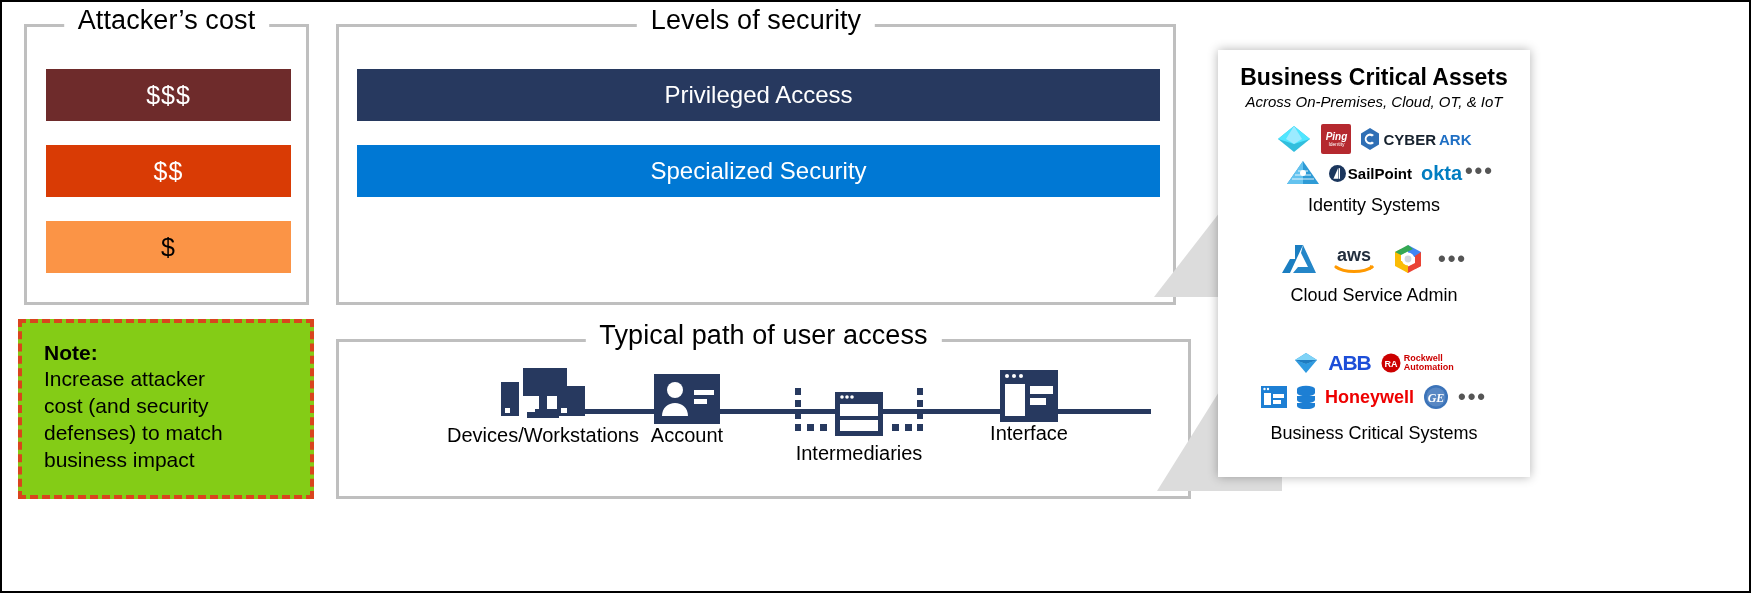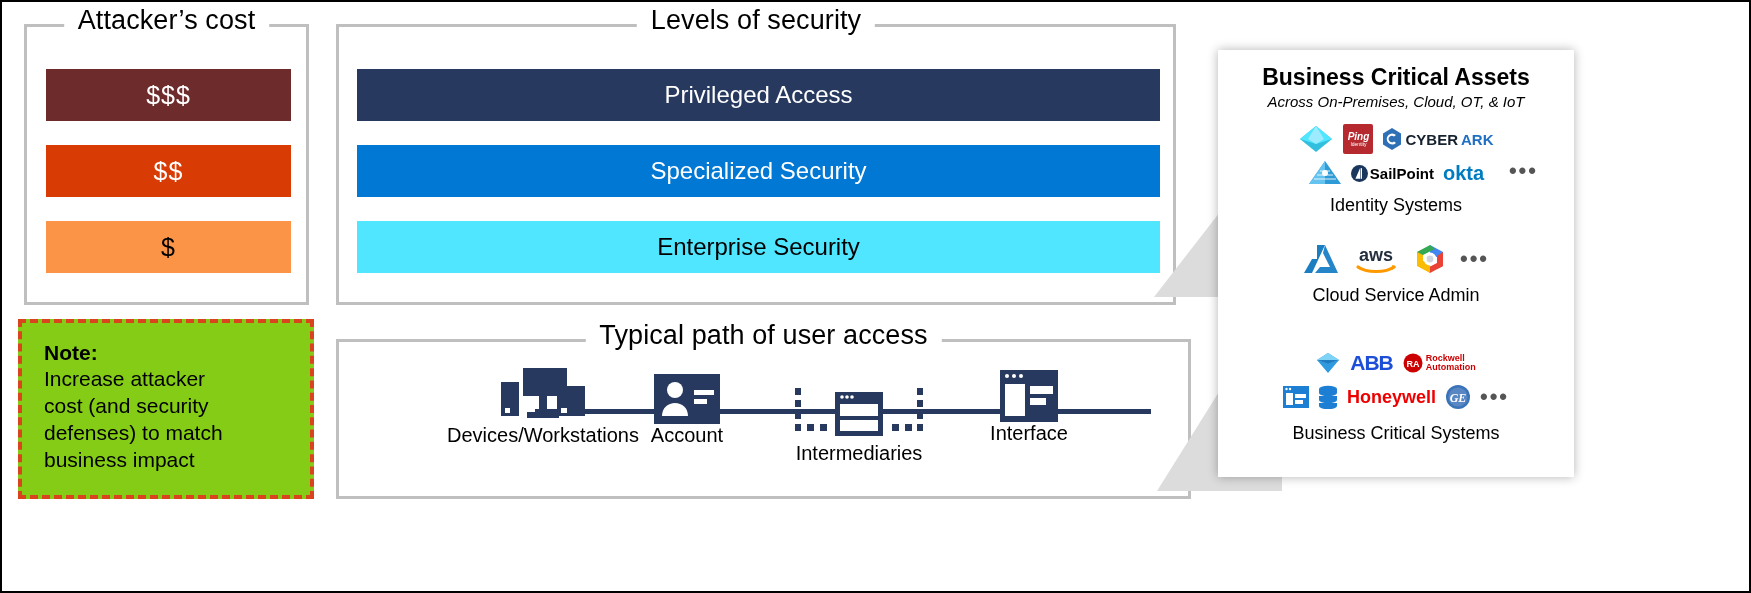--- a/index.html
+++ b/index.html
@@ -73,21 +73,21 @@
     clip-path:polygon(80px 200px, 205px 0px, 205px 200px);
   }
   #funnel-top{
     position:absolute;left:1152px;top:130px;width:130px;height:165px;
     background:#dcdcdc;
     clip-path:polygon(0px 165px, 128px 0px, 130px 0px, 130px 165px);
   }
 
   
   #bca-card{
-    position:absolute;left:1216px;top:48px;width:356px;height:427px;
+    position:absolute;left:1216px;top:48px;width:312px;height:427px;
     background:#ffffff;
     box-shadow:0 0 10px rgba(0,0,0,.30);
   }
   .bca-title{
     text-align:center;font-size:23px;font-weight:bold;color:#000;
     margin-top:14px;
   }
   .bca-sub{
     text-align:center;font-size:15px;font-style:italic;color:#000;margin-top:2px;
   }
@@ -142,23 +142,20 @@
     </div>
   </div>
 
   <div class="groupbox" id="levels-box">
     <div class="gb-title">Levels of security</div>
     <div class="level-bar" id="level-bar-privileged">
       <span>Privileged Access</span>
     </div>
     <div class="level-bar" id="level-bar-specialized">
       <span>Specialized Security</span>
-    </div>
-    <div class="level-bar" id="level-bar-enterprise">
-      <span>Enterprise Security</span>
     </div>
   </div>
 
   <div class="groupbox" id="path-box">
     <div class="gb-title">Typical path of user access</div>
 
     <div id="path-line"></div>
 
     <div class="path-node" style="left:54px;top:28px;width:300px;">
       <div class="icon-wrap">

